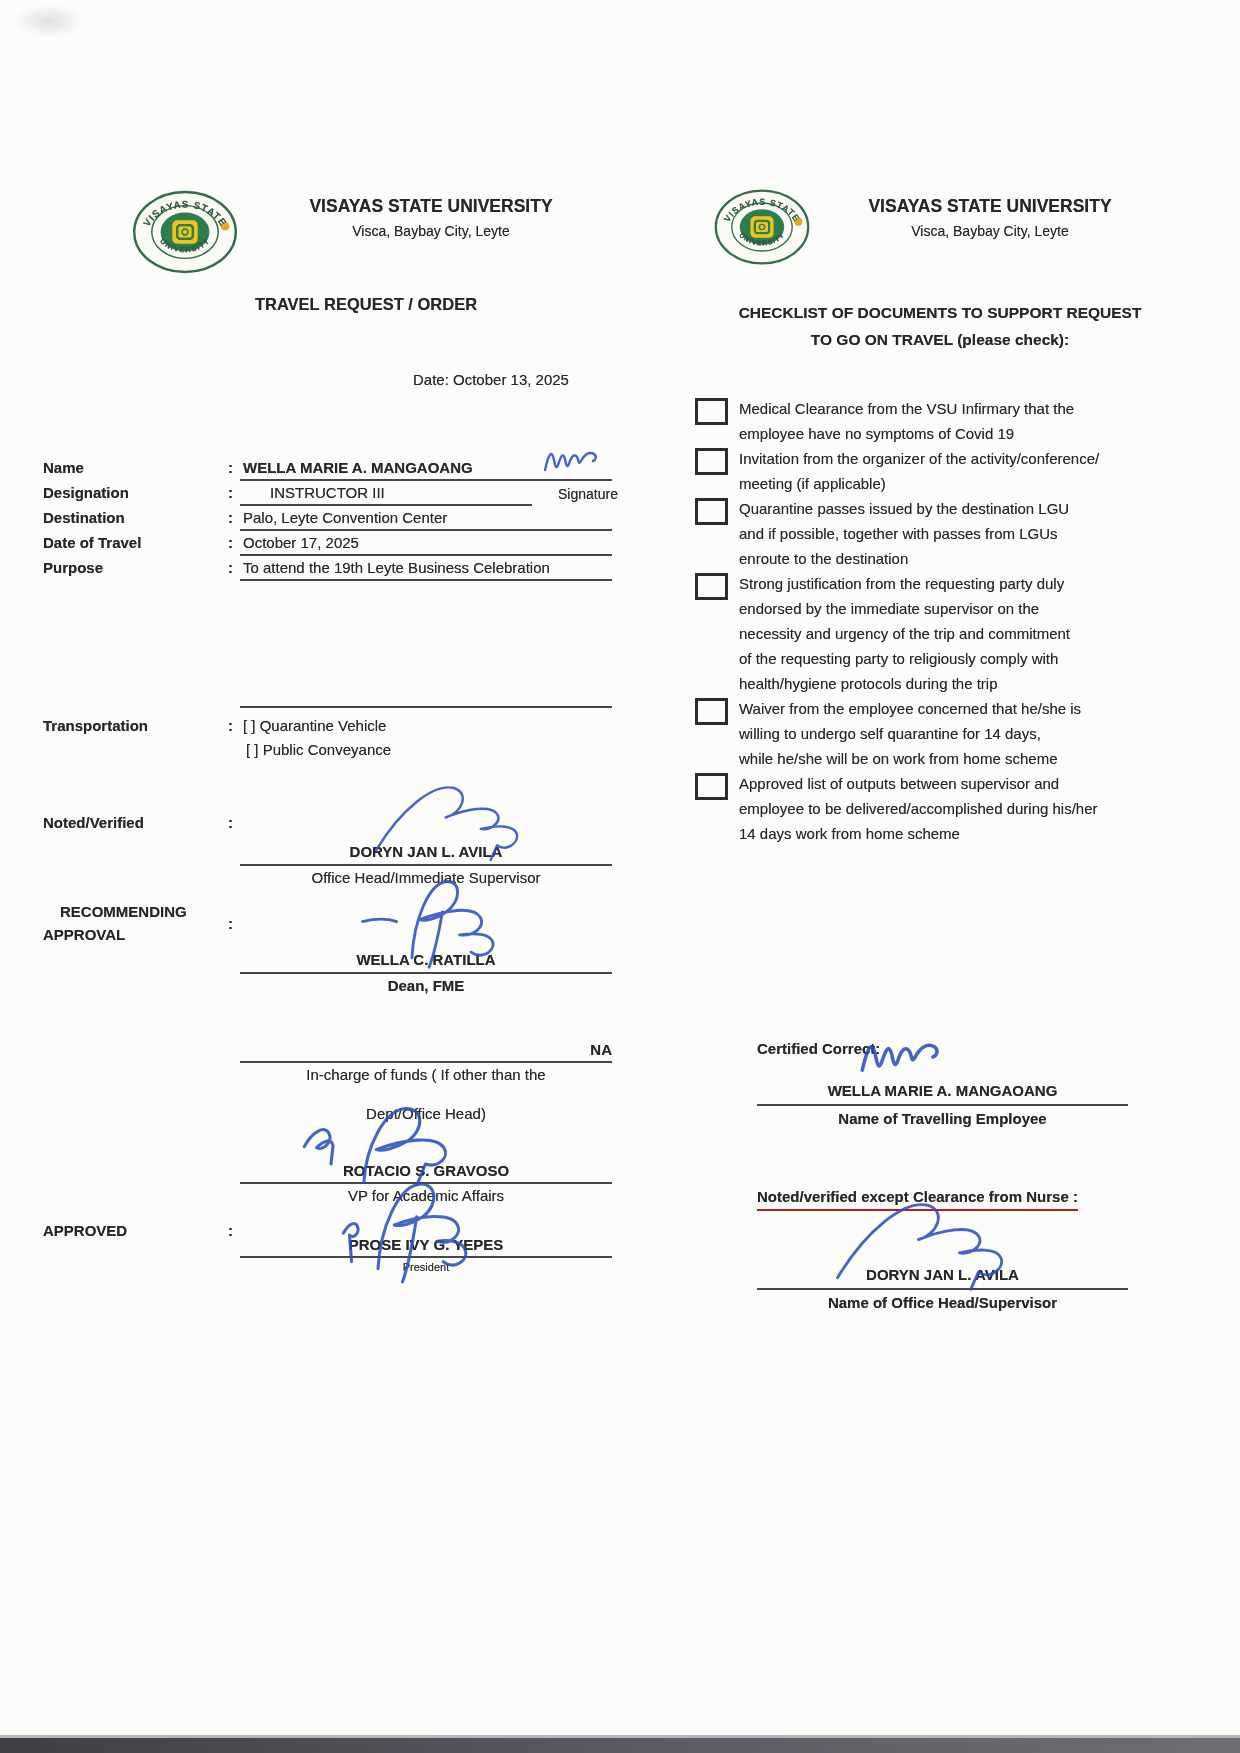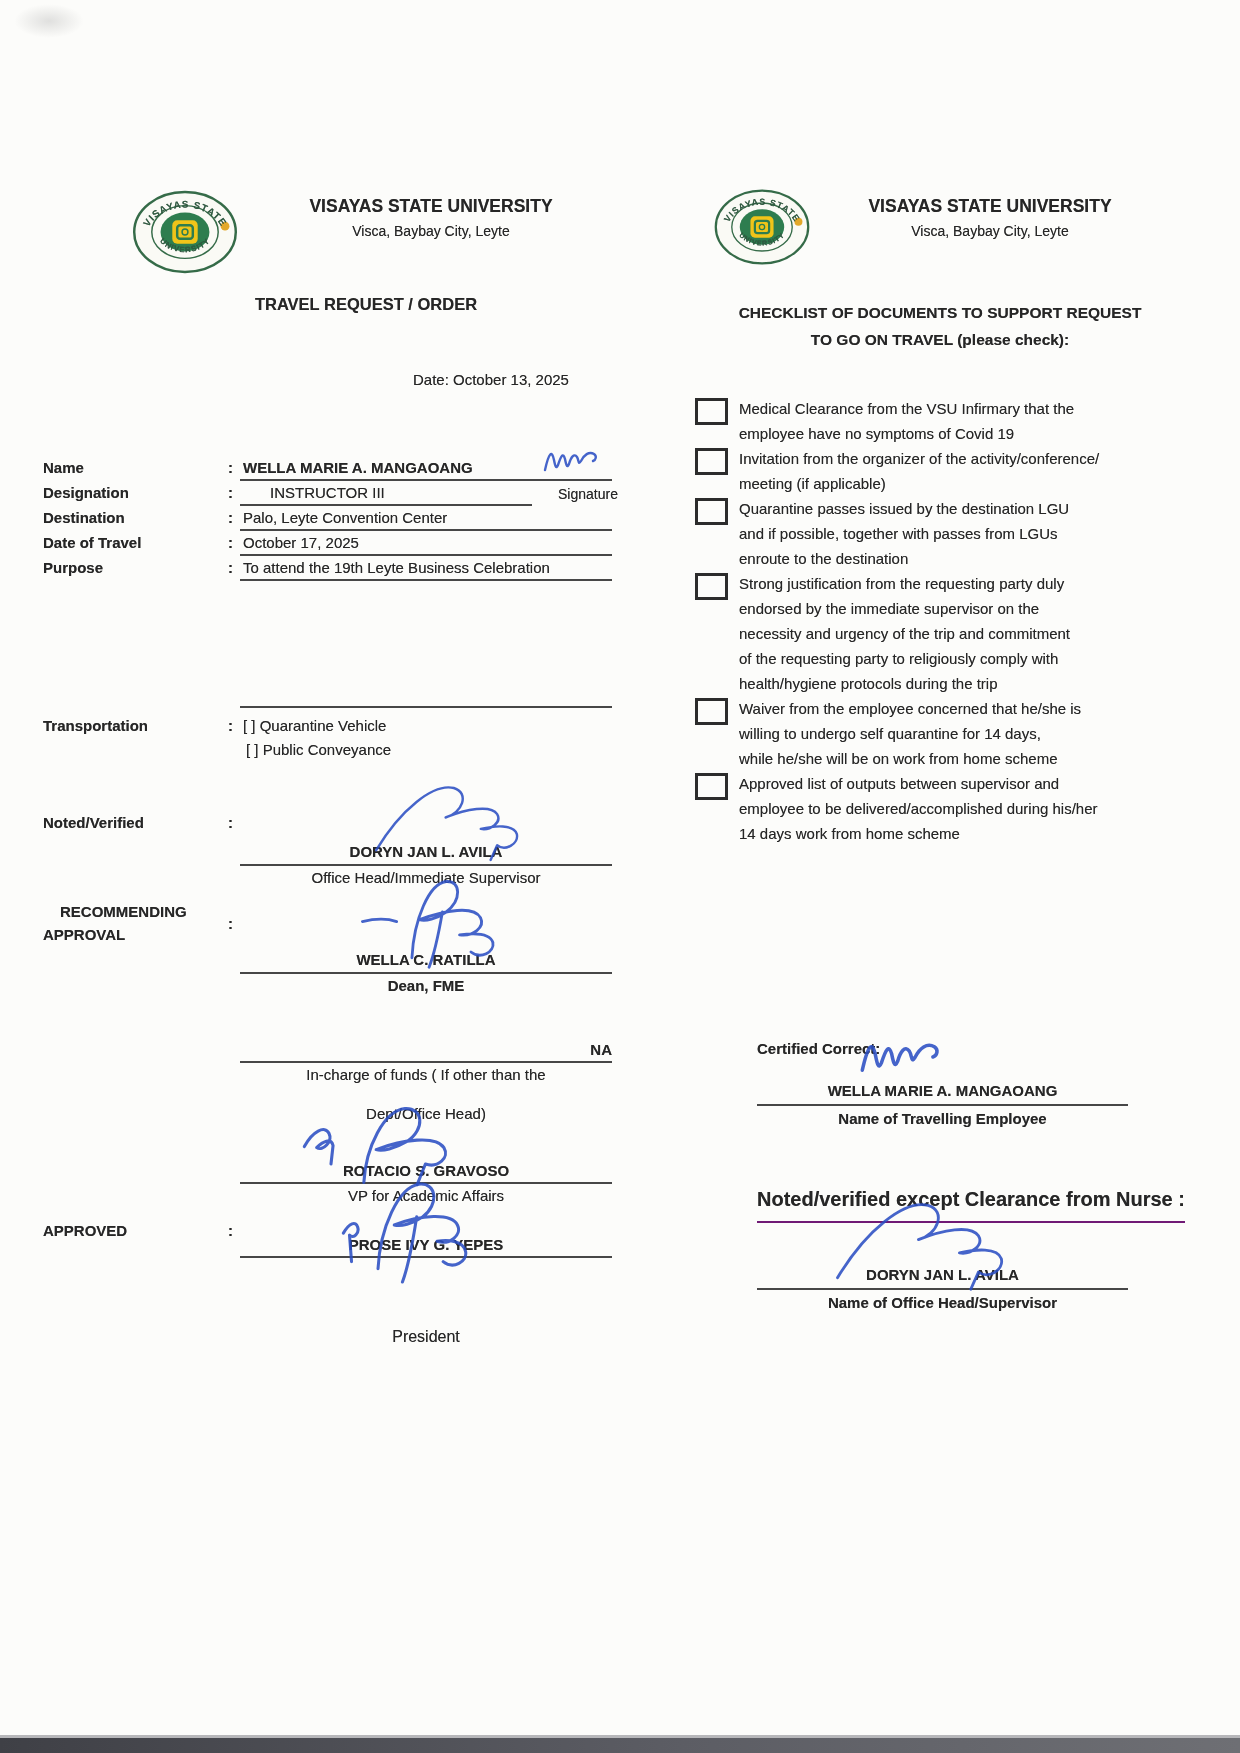--- a/index.html
+++ b/index.html
@@ -122,21 +122,21 @@
   <div class="hline" style="left:240px;top:1182px;width:372px;"></div>
   <div class="t c" style="left:240px;top:1187px;width:372px;font-size:15px;">VP for Academic Affairs</div>
 
   <div class="t b" style="left:43px;top:1222px;font-size:15px;">APPROVED</div>
   <div class="t b" style="left:228px;top:1222px;font-size:15px;">:</div>
   <svg class="sig" style="left:328px;top:1172px;" width="155" height="112" viewBox="0 0 150 110">
     <path d="M14 60 C20 50 26 48 28 54 C30 60 24 66 20 62 L22 88 M48 95 C50 55 68 15 88 12 C106 10 108 32 92 44 C82 51 70 54 64 52 C90 42 120 40 126 52 C131 62 118 72 106 68 C118 66 132 68 134 78 C136 88 122 96 112 88 M86 44 C82 70 78 92 72 108"></path>
   </svg>
   <div class="t b c" style="left:240px;top:1236px;width:372px;font-size:15px;">PROSE IVY G. YEPES</div>
   <div class="hline" style="left:240px;top:1256px;width:372px;"></div>
-  <div class="t c" style="left:240px;top:1328px;width:372px;font-size:16px;">President</div>
+  <div class="t c" style="left:240px;top:1261px;width:372px;font-size:11px;">President</div>
 
   <svg class="t" style="left:714px;top:183px;" width="96" height="88" viewBox="0 0 108 86">
     <defs>
       <path id="sealTopR" d="M 13 52 A 41 34 0 0 1 95 52"></path>
       <path id="sealBotR" d="M 22 42 A 33 29 0 0 0 86 42"></path>
     </defs>
     <ellipse cx="54" cy="43" rx="52" ry="41" fill="#fafaf5" stroke="#356b48" stroke-width="2.5"></ellipse>
     <ellipse cx="54" cy="43" rx="34" ry="27" fill="none" stroke="#356b48" stroke-width="1.5"></ellipse>
     <ellipse cx="54" cy="43" rx="25" ry="20" fill="#2e7d4f"></ellipse>
     <rect x="41" y="31" width="26" height="24" rx="5" fill="#f0c419"></rect>
@@ -195,21 +195,21 @@
   </div>
 
   <div class="t b" style="left:757px;top:1040px;font-size:15px;">Certified Correct:</div>
   <svg class="sig thin" style="left:856px;top:1032px;" width="92" height="50" viewBox="0 0 60 34">
     <path d="M3 26 C7 8 10 6 12 16 C13 21 14 26 16 21 C19 12 21 8 23 15 C24 20 25 25 27 20 C29 13 32 9 35 13 C37 16 36 22 39 17 C42 11 47 7 52 10 C55 12 54 16 51 17"></path>
   </svg>
   <div class="t b c" style="left:757px;top:1082px;width:371px;font-size:15px;">WELLA MARIE A. MANGAOANG</div>
   <div class="hline" style="left:757px;top:1104px;width:371px;"></div>
   <div class="t b c" style="left:757px;top:1110px;width:371px;font-size:15px;">Name of Travelling Employee</div>
 
-  <div class="t b" style="left:757px;top:1188px;font-size:20px;border-bottom:2px solid #701a75;padding-bottom:10px;">Noted/verified except Clearance from Nurse :</div>
+  <div class="t b" style="left:757px;top:1188px;font-size:15px;border-bottom:2px solid #b91c1c;padding-bottom:4px;">Noted/verified except Clearance from Nurse :</div>
   <svg class="sig" style="left:820px;top:1192px;" width="235" height="100" viewBox="0 0 230 105">
     <path d="M10 90 C40 40 80 8 105 14 C125 20 115 45 95 50 C120 40 150 34 158 46 C164 56 150 66 138 64 C155 60 178 58 182 70 C185 82 168 92 158 84 L150 102"></path>
   </svg>
   <div class="t b c" style="left:757px;top:1266px;width:371px;font-size:15px;">DORYN JAN L. AVILA</div>
   <div class="hline" style="left:757px;top:1288px;width:371px;"></div>
   <div class="t b c" style="left:757px;top:1294px;width:371px;font-size:15px;">Name of Office Head/Supervisor</div>
 
   <div class="bottom-edge"></div>
   <div class="bottom-band"></div>
 

